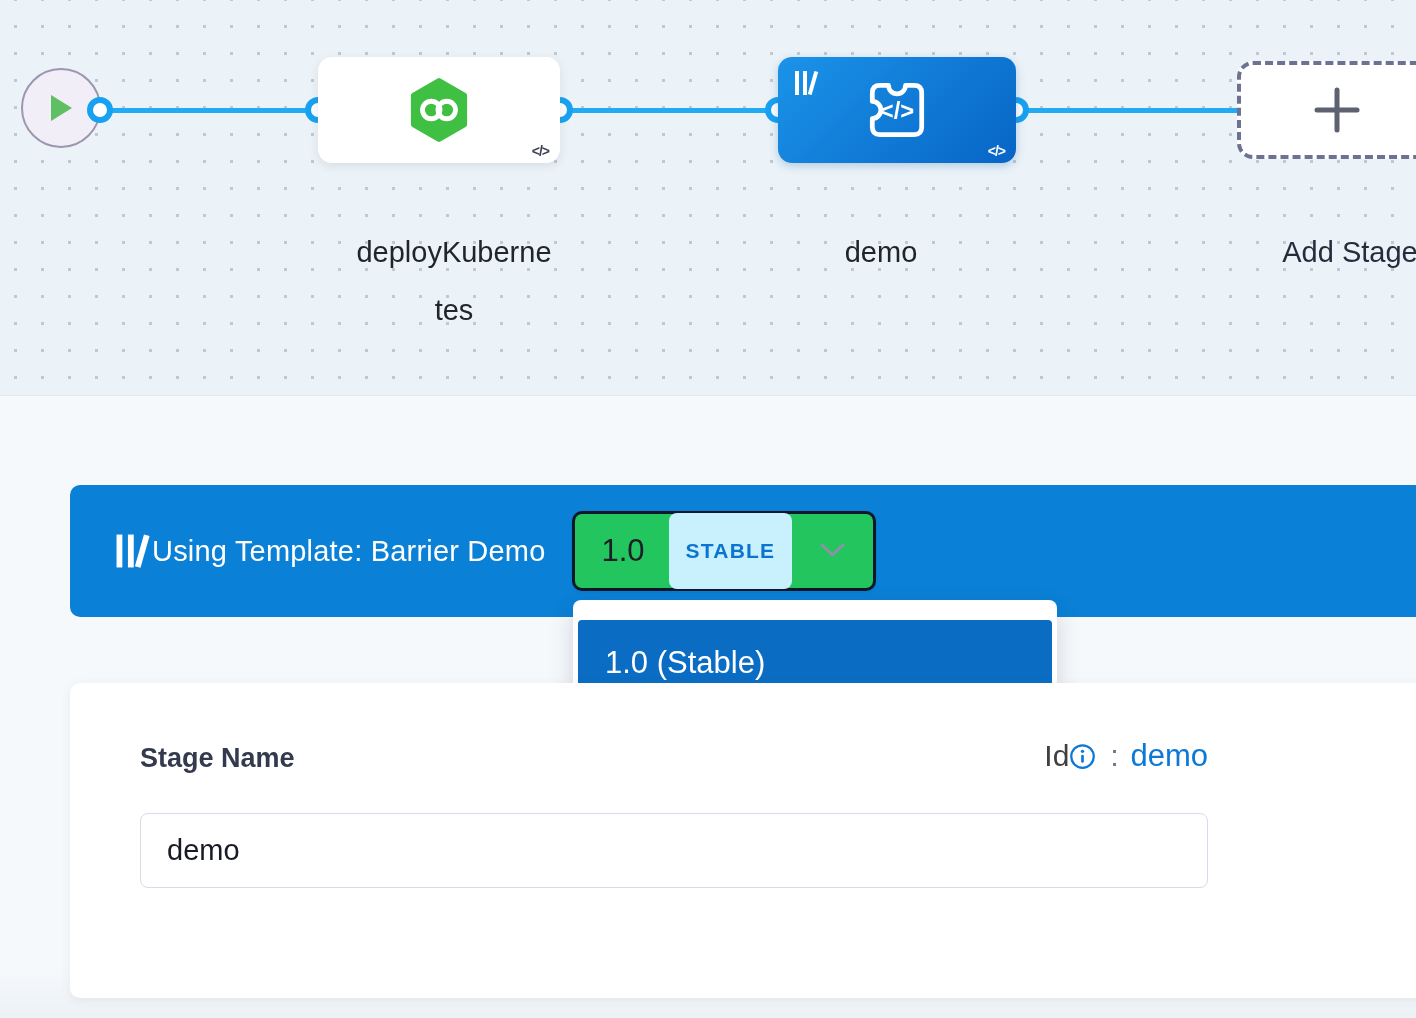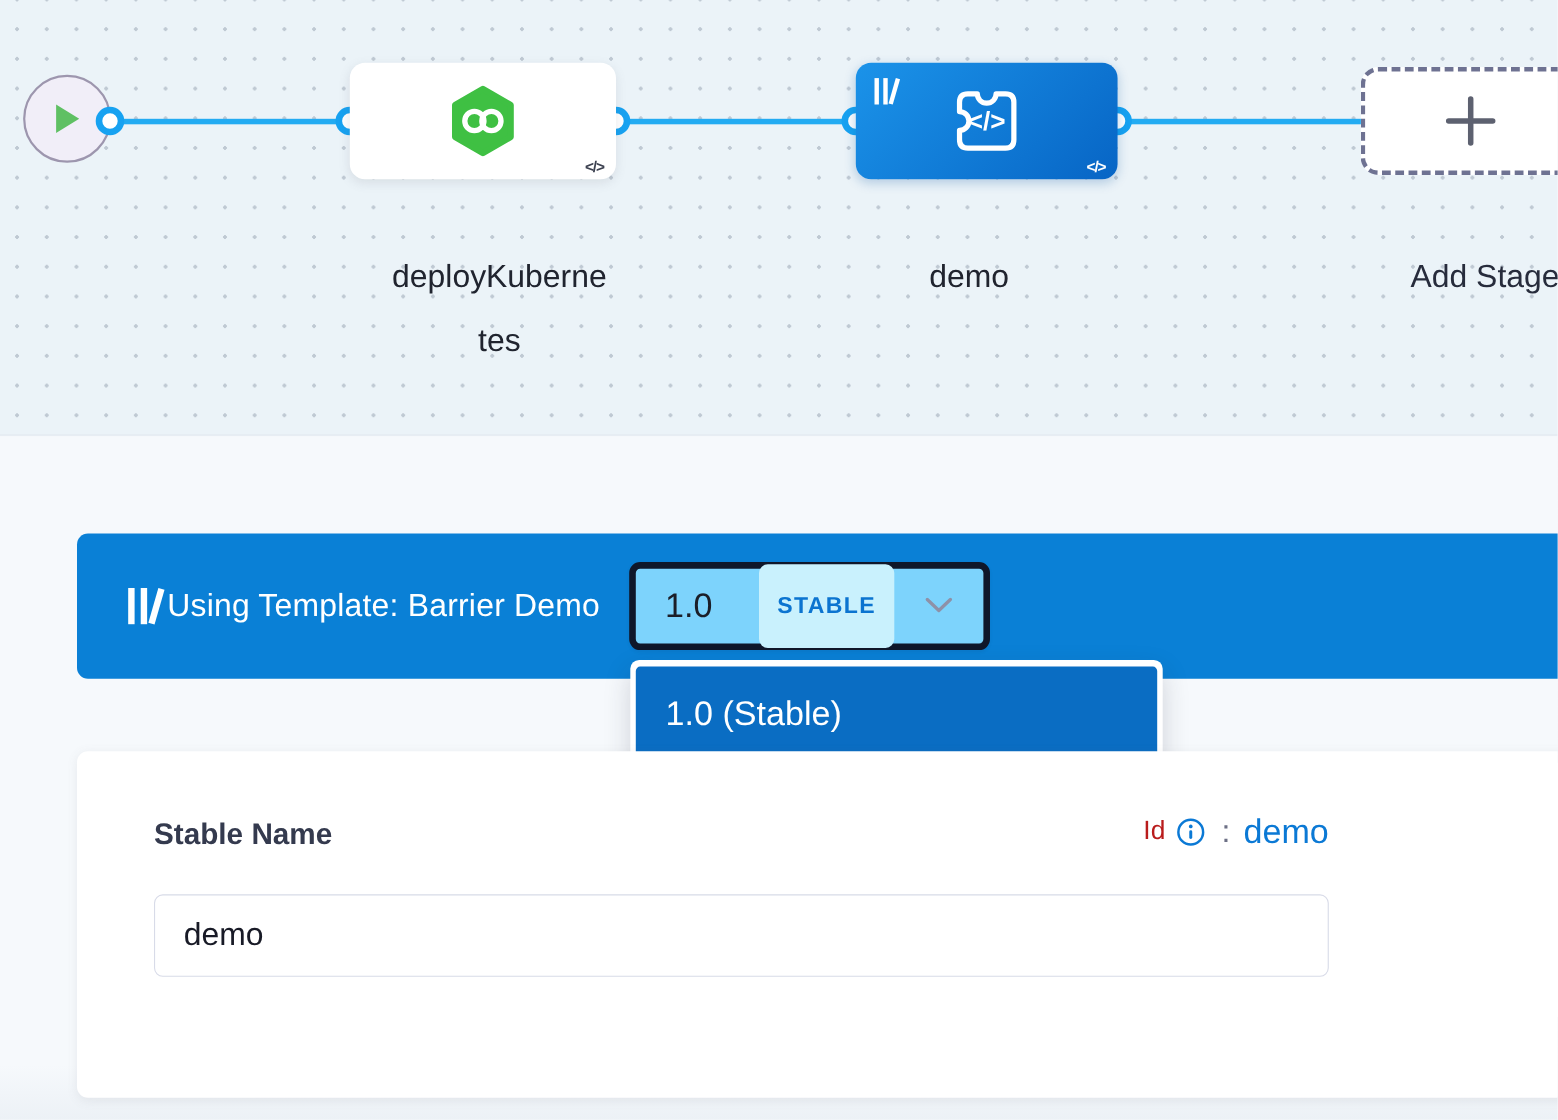--- a/index.html
+++ b/index.html
@@ -58,44 +58,44 @@
 
   
   .lower { position:absolute; left:0; top:397px; width:1416px; height:621px;
     background:linear-gradient(#f6f9fc 92%, #ecf1f6); }
 
   .banner { position:absolute; left:70px; right:-24px; top:88px; height:132px;
     background:#0a80d6; border-radius:10px; display:flex; align-items:center;
     padding-left:44px; }
   .banner-text { color:#fff; font-size:29px; letter-spacing:.2px; }
 
-  .version-chip { margin-left:26px; height:80px; background:#7dd3fc;
-    border:6px solid #0f172a; border-radius:10px; display:inline-flex;
+  .version-chip { margin-left:26px; height:80px; background:#22c55e;
+    border:3px solid #0f172a; border-radius:10px; display:inline-flex;
     align-items:center; padding:0 27px; cursor:pointer;
     box-shadow:0 1px 3px rgba(40,41,61,.08); }
   .version-num { font-size:31px; color:#1b1e28; }
-  .version-tag { margin-left:42px; background:#c9f1fd; color:#0b74d0;
+  .version-tag { margin-left:24px; background:#c9f1fd; color:#0b74d0;
     font-size:21px; font-weight:bold; letter-spacing:1.2px;
     padding:26px 17px; border-radius:8px; }
   .version-chip svg { margin-left:27px; }
 
   .menu { position:absolute; left:573px; top:203px; width:484px; height:97px;
-    background:#fff; border-radius:8px; padding:6px 5px;
+    background:#fff; border-radius:8px; padding:20px 5px;
     box-shadow:0 10px 24px rgba(40,41,61,.18); }
   .menu-item { height:85px; background:#0a6dc3; border-radius:4px; color:#fff;
     font-size:31px; display:flex; align-items:center; padding-left:27px;
     cursor:pointer; }
 
   .card { position:absolute; left:70px; right:-24px; top:286px; height:315px;
     background:#fff; border-radius:10px; box-shadow:0 2px 10px rgba(96,97,112,.10); }
   .card-row { position:absolute; left:70px; top:55px; width:1068px;
     display:flex; justify-content:space-between; align-items:flex-end; }
   .field-label { font-size:27px; font-weight:bold; color:#343a4e; }
   .id-group { display:inline-flex; align-items:center; }
-  .id-label { font-size:24px; color:#b91c1c; margin-right:10px; }
+  .id-label { font-size:30px; color:#404040; margin-right:0; }
   .id-colon { font-size:29px; color:#6d7086; margin:0 12px 0 14px; }
   .id-value { font-size:31px; color:#0b79d5; }
   .name-input { position:absolute; left:70px; top:130px; width:1068px; height:75px;
     border:1.5px solid #d8dbe8; border-radius:8px; font-size:29px; color:#181a26;
     padding:0 26px; outline:none; background:#fff;
     font-family:"Liberation Sans", sans-serif; }
 </style>
 </head>
 <body>
 
@@ -171,21 +171,21 @@
         </svg>
       </div>
     </div>
 
     <div class="menu">
       <div class="menu-item">1.0 (Stable)</div>
     </div>
 
     <div class="card">
       <div class="card-row">
-        <span class="field-label">Stable Name</span>
+        <span class="field-label">Stage Name</span>
         <span class="id-group">
           <span class="id-label">Id</span>
           <svg width="27" height="27" viewBox="0 0 24 24">
             <circle cx="12" cy="12" r="10" fill="none" stroke="#0b79d5" stroke-width="2"></circle>
             <circle cx="12" cy="7.4" r="1.5" fill="#0b79d5"></circle>
             <rect x="10.8" y="10.4" width="2.4" height="7.2" rx="1.2" fill="#0b79d5"></rect>
           </svg>
           <span class="id-colon">:</span>
           <span class="id-value">demo</span>
         </span>

